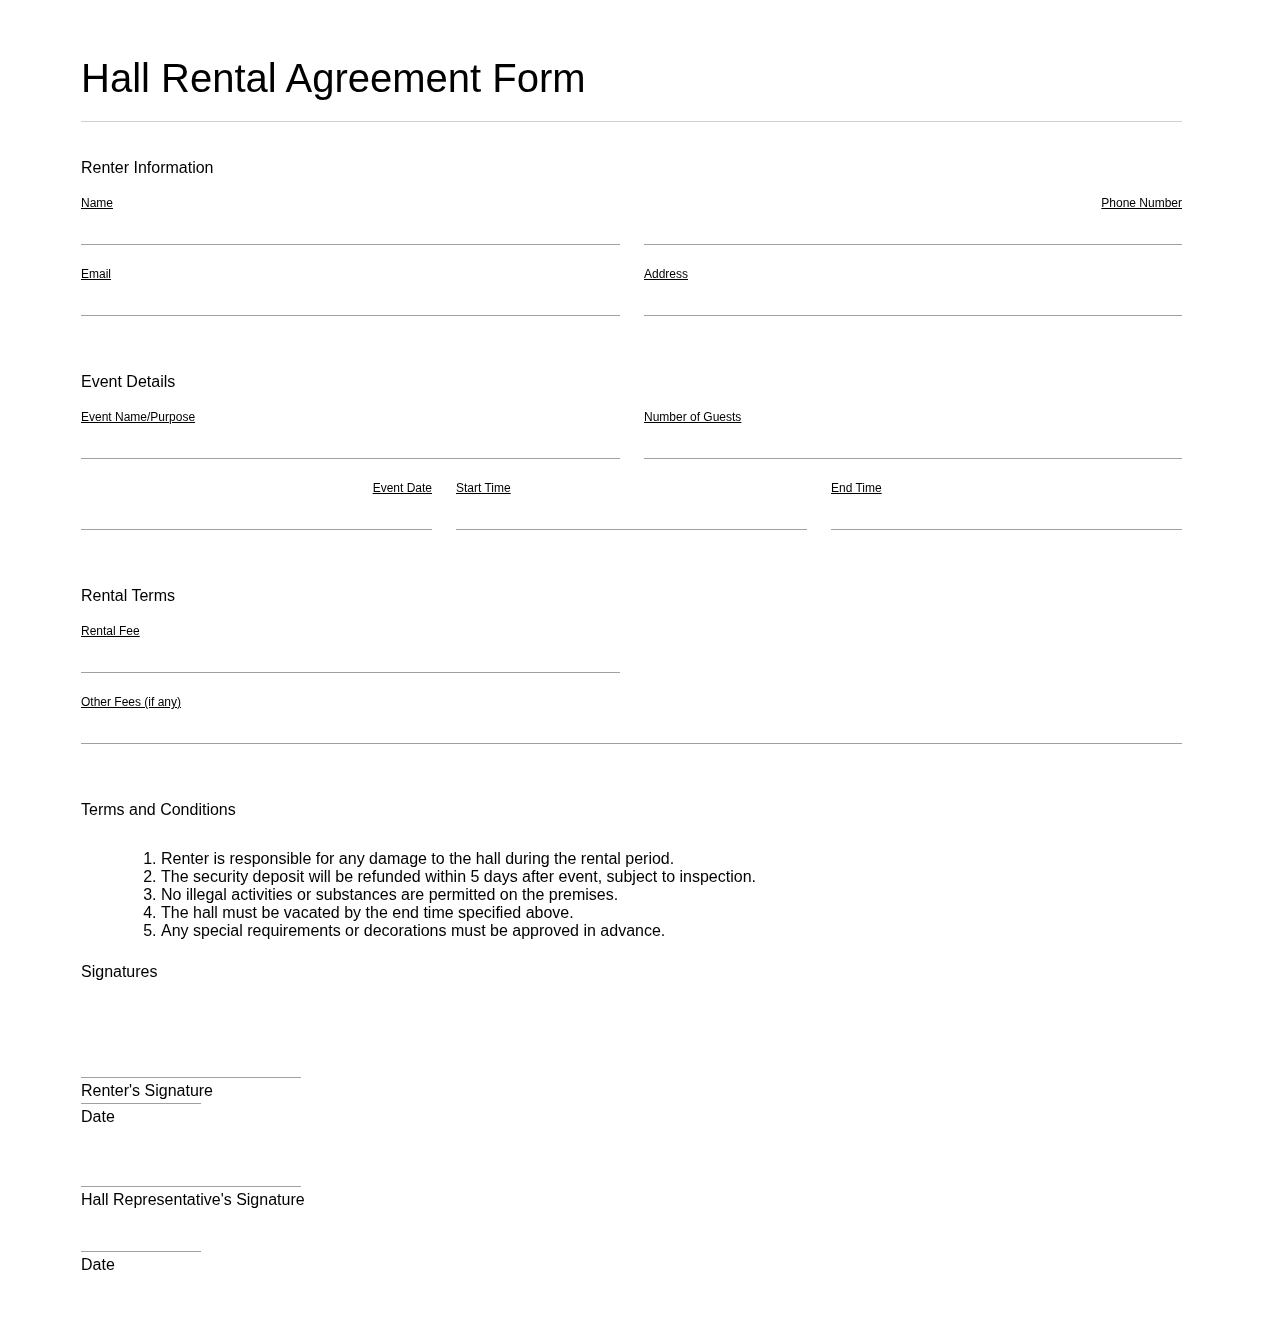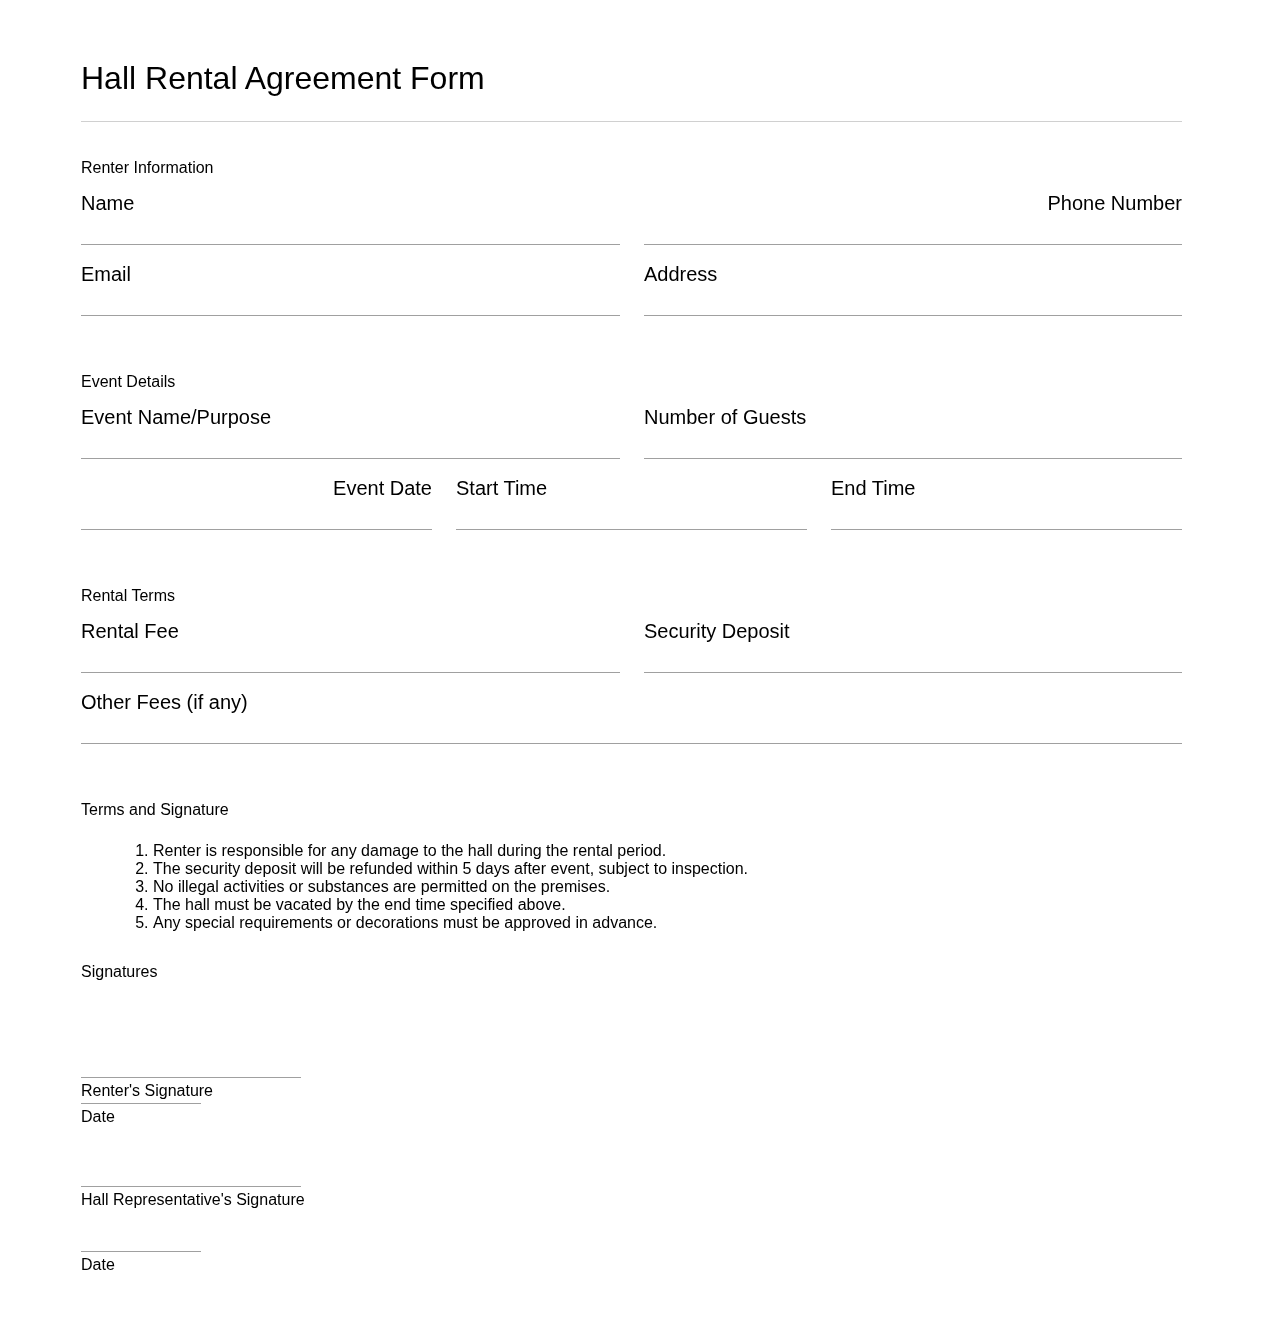--- a/index.html
+++ b/index.html
@@ -6,37 +6,37 @@
   html, body { margin: 0; padding: 0; background: #ffffff; }
   body {
     font-family: "Liberation Sans", sans-serif;
     color: #000;
     width: 1263px;
     min-height: 1334px;
   }
   .page { position: relative; width: 1263px; height: 1334px; }
   .title {
     position: absolute; left: 81px; top: 58px;
-    font-size: 32px; font-weight: normal; margin: 0; line-height: 40px;
+    font-size: 40px; font-weight: normal; margin: 0; line-height: 40px;
   }
   .title-rule {
     position: absolute; left: 81px; top: 121px; width: 1101px; height: 1px; background: #d0d0d0;
   }
   .section-title {
     position: absolute; left: 81px; font-size: 16px; margin: 0; font-weight: normal; line-height: 30px;
   }
   .field { position: absolute; }
   .field-label {
-    display: block; font-size: 20px; line-height: 20px;
+    display: block; font-size: 12px; line-height: 20px; text-decoration: underline;
   }
   .field-line {
     position: absolute; left: 0; right: 0; height: 1px; background: #a0a0a0;
   }
   .terms-list {
-    position: absolute; left: 81px; top: 834px; margin: 8px; padding-left: 64px;
+    position: absolute; left: 81px; top: 834px; margin: 16px; padding-left: 64px;
     font-size: 16px; line-height: 18px;
   }
   .terms-list li { padding-left: 0; }
   .sig-block { position: absolute; left: 81px; }
   .sig-line { height: 1px; background: #a0a0a0; }
   .sig-label { font-size: 16px; line-height: 20px; margin-top: 3px; }
 </style>
 </head>
 <body>
 
@@ -86,30 +86,26 @@
     <span class="field-label">End Time</span>
     <div class="field-line" style="top:51px;"></div>
   </div>
 
   <h2 class="section-title" style="top:581px;">Rental Terms</h2>
 
   <div class="field" style="left:81px; top:621px; width:539px; height:52px;">
     <span class="field-label">Rental Fee</span>
     <div class="field-line" style="top:51px;"></div>
   </div>
-  <div class="field" style="left:644px; top:621px; width:538px; height:52px;">
-    <span class="field-label">Security Deposit</span>
-    <div class="field-line" style="top:51px;"></div>
-  </div>
   <div class="field" style="left:81px; top:692px; width:1101px; height:52px;">
     <span class="field-label">Other Fees (if any)</span>
     <div class="field-line" style="top:51px;"></div>
   </div>
 
-  <h2 class="section-title" style="top:795px;">Terms and Signature</h2>
+  <h2 class="section-title" style="top:795px;">Terms and Conditions</h2>
   <ol class="terms-list">
     <li>Renter is responsible for any damage to the hall during the rental period.</li>
     <li>The security deposit will be refunded within 5 days after event, subject to inspection.</li>
     <li>No illegal activities or substances are permitted on the premises.</li>
     <li>The hall must be vacated by the end time specified above.</li>
     <li>Any special requirements or decorations must be approved in advance.</li>
   </ol>
 
   <h2 class="section-title" style="top:957px;">Signatures</h2>
 

